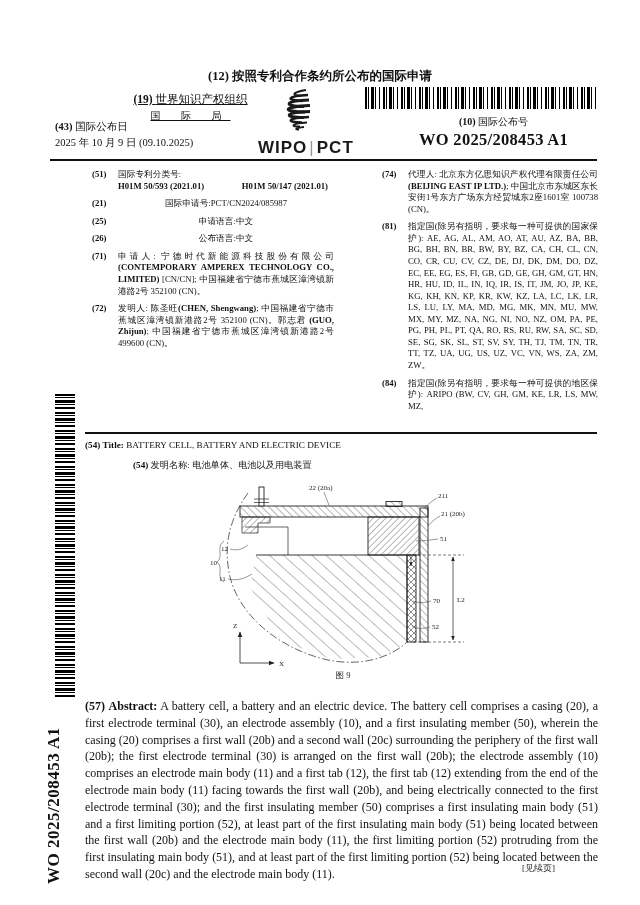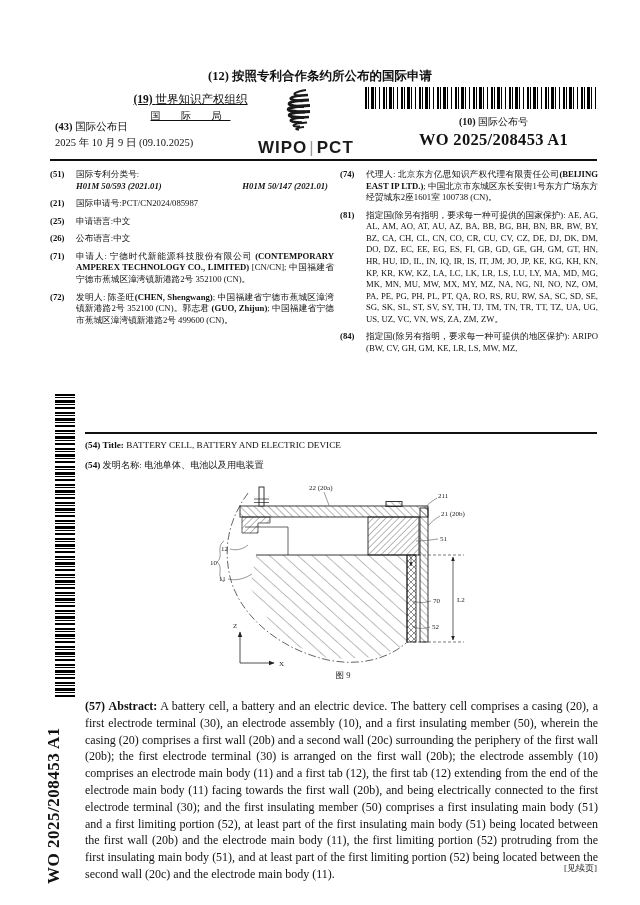--- a/index.html
+++ b/index.html
@@ -5,21 +5,21 @@
   * { margin:0; padding:0; box-sizing:border-box; }
   html,body { background:#e8e8e8; }
   .page {
     position:relative; width:640px; height:905px; margin:0 auto;
     background:#ffffff; color:#111;
     font-family:"Liberation Serif", serif;
     overflow:hidden;
   }
   .abs { position:absolute; }
   .b { font-weight:bold; }
-  .bi { font-weight:bold; font-style:italic; }
+  .bi { font-weight:bold; }
 
   
   .doc-type { top:68px; left:0; width:100%; text-align:center; font-size:12.5px; font-weight:bold; }
   .org-block { top:92px; left:88px; width:205px; text-align:center; font-size:11.5px;text-decoration:underline; }
   .org-bureau { margin-top:2px; font-size:10px; letter-spacing:9px; }
   .pubdate-block { top:120px; left:55px; width:200px; font-size:10.5px; }
   .pubdate-val { margin-top:2px; font-weight:normal; }
   .logo-block { top:88px; left:258px; width:80px; text-align:center; }
   .logo-text { margin-top:2px; font-family:"Liberation Sans", sans-serif; font-size:17px; font-weight:bold; letter-spacing:1px; color:#1a1a1a; }
   .logo-sep { color:#999; font-weight:normal; padding:0 2px; }
@@ -27,44 +27,44 @@
     background:repeating-linear-gradient(90deg,#000 0 2px,#fff 2px 3px,#000 3px 4px,#fff 4px 6px,#000 6px 9px,#fff 9px 10px,#000 10px 11px,#fff 11px 14px,#000 14px 15px,#fff 15px 18px); }
   .pubnum-block { top:115px; left:390px; width:207px; text-align:center; }
   .pubnum-label { font-size:10px; }
   .pubnum-val { margin-top:1px; font-size:16.5px; font-weight:bold; letter-spacing:0.3px; }
   .rule1 { top:159px; left:50px; width:547px; height:2px; background:#111; }
 
   
   .col { font-size:8.7px; line-height:1.33; }
   .col-l { top:169px; left:50px; width:284px; }
   .col-r { top:169px; left:340px; width:258px; }
-  .frow { display:flex; margin-bottom:6px; }
+  .frow { display:flex; margin-bottom:6px;margin-left:42px; }
   .fnum { flex:none; width:26px; font-weight:bold; }
   .fbody { flex:1; text-align:justify; }
-  .split { display:flex; justify-content:flex-start; text-align:left; }
+  .split { display:flex; justify-content:center; text-align:left; }
   .codes { display:flex; justify-content:space-between; padding-right:6px; }
 
   
   .rule2 { top:432px; left:85px; width:512px; height:1.5px; background:#111; }
   .title-block { top:440px; left:85px; width:512px; font-size:9.2px; }
-  .title-zh { margin-top:9px; }
+  .title-zh { margin-top:9px;margin-left:48px; }
 
   
   .figure { top:477px; left:210px; width:292px; height:232px; }
 
   
   .abstract { top:698px; left:85px; width:513px; font-size:12px; line-height:1.4; text-align:justify; }
 
   
   .barcode-side { top:394px; left:55px; width:20px; height:306px;
     background:repeating-linear-gradient(180deg,#000 0 2px,#fff 2px 3px,#000 3px 4px,#fff 4px 6px,#000 6px 9px,#fff 9px 10px,#000 10px 11px,#fff 11px 13px,#000 13px 15px,#fff 15px 18px); }
   .side-pubnum { top:884px; left:44px; transform:rotate(-90deg); transform-origin:0 0;
     width:190px; white-space:nowrap; font-size:17px; font-weight:bold; letter-spacing:0.5px; }
 
-  .footer-note { top:862px; left:480px; width:117px; text-align:right; font-size:9px; color:#222; }
+  .footer-note { top:862px; left:480px; width:117px; text-align:center; font-size:9px; color:#222; }
 
   svg text { font-family:"Liberation Serif", serif; fill:#222; }
 </style>
 </head>
 <body>
 
 <div class="page">
 
   <div class="abs doc-type">
     <span class="b">(12)</span>

